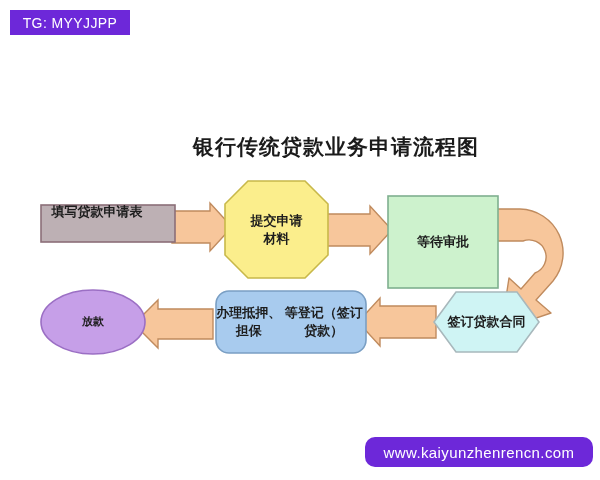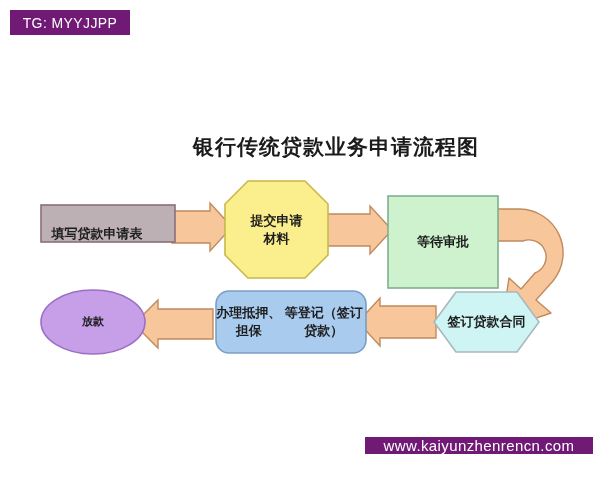--- a/index.html
+++ b/index.html
@@ -13,42 +13,43 @@
   #screenshot {
     position: relative;
     width: 600px;
     height: 480px;
     background: #ffffff;
     overflow: hidden;
   }
   
   .badge {
     position: absolute;
-    background: #701a75;
+    background: #6d28d9;
     color: #ffffff;
     font-family: "Liberation Sans", sans-serif;
     display: flex;
     align-items: center;
     justify-content: center;
     letter-spacing: 0.4px;
     white-space: nowrap;
   }
   #tg-badge {
     left: 10px;
     top: 10px;
     width: 120px;
     height: 25px;
     font-size: 14px;
   }
   #site-badge {
     left: 365px;
     top: 437px;
     width: 228px;
-    height: 17px;
+    height: 30px;
     font-size: 15px;
+    border-radius: 10px;
   }
   
   #diagram {
     position: absolute;
     left: 0;
     top: 0;
     width: 600px;
     height: 480px;
   }
   #diagram-title {
@@ -122,21 +123,21 @@
 
       <rect x="388" y="196" width="110" height="92" fill="#CDF2CD" stroke="#7FAF8F" stroke-width="1.6"></rect>
 
       <polygon points="456,292 517,292 539,322 517,352 456,352 434,322" fill="#CFF4F4" stroke="#A8B8BC" stroke-width="1.6"></polygon>
 
       <rect x="216" y="291" width="150" height="62" rx="13" ry="13" fill="#A8CBEE" stroke="#7A9FC4" stroke-width="1.6"></rect>
 
       <ellipse cx="93" cy="322" rx="52" ry="32" fill="#C69FE8" stroke="#9B6FC4" stroke-width="1.6"></ellipse>
     </svg>
 
-    <div class="node-label" style="left:41px; top:215px; width:112px; height:37px; font-size:13px;">填写贷款申请表</div>
+    <div class="node-label" style="left:41px; top:193px; width:112px; height:37px; font-size:13px;">填写贷款申请表</div>
 
     <div class="node-label" style="left:225px; top:181px; width:103px; height:97px; flex-direction:column; font-size:13px;">
       <span>提交申请</span>
       <span>材料</span>
     </div>
 
     <div class="node-label" style="left:388px; top:196px; width:110px; height:92px; font-size:13px;">等待审批</div>
 
     <div class="node-label" style="left:434px; top:292px; width:105px; height:60px; font-size:13px;">
       <span>签订贷款</span>

